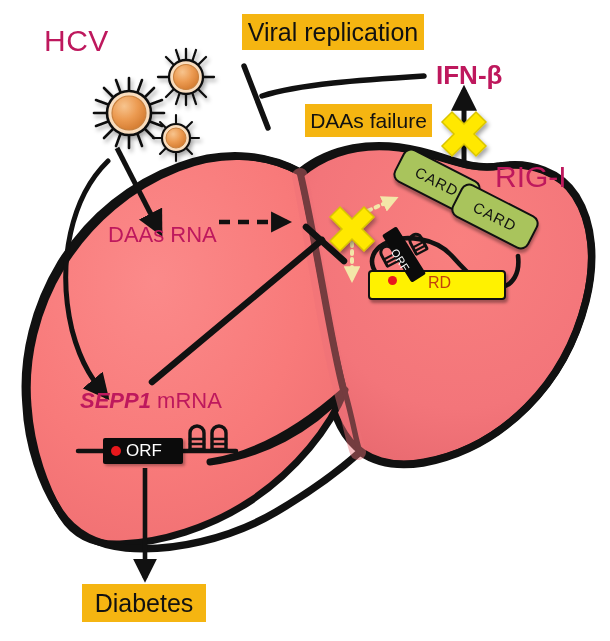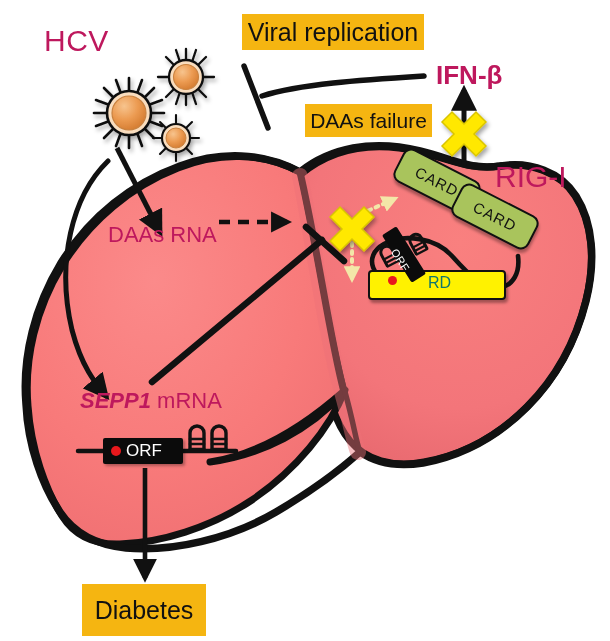--- a/index.html
+++ b/index.html
@@ -16,33 +16,33 @@
 
   #hcv-label{left:44px;top:24px;font-size:30px;letter-spacing:.5px;}
   #rigi-label{left:495px;top:160px;font-size:30px;}
   #ifnb-label{left:436px;top:60px;font-size:26px;font-weight:bold;}
   #viralrna-label{left:108px;top:222px;font-size:22px;}
   #sepp1-label{left:80px;top:388px;font-size:22px;}
   #sepp1-label .ital{font-style:italic;font-weight:bold;text-align:center;}
 
   #box-viral-replication{left:242px;top:14px;width:182px;height:36px;font-size:25px;}
   #box-daas-failure{left:273px;top:104px;width:127px;height:33px;font-size:21px;margin-left:32px;}
-  #box-diabetes{left:82px;top:584px;width:124px;height:52px;font-size:25px;}
+  #box-diabetes{left:82px;top:584px;width:124px;height:38px;font-size:25px;}
 
   .card-box{position:absolute;background:#A9C45C;border:2.5px solid #111;
             border-radius:9px;display:flex;align-items:center;justify-content:center;
             color:#111;font-size:15px;letter-spacing:1px;
             box-shadow:2px 3px 3px rgba(0,0,0,.32);}
   #card-1{left:394px;top:163px;width:82px;height:33px;transform:rotate(27deg);}
   #card-2{left:452px;top:198px;width:82px;height:33px;transform:rotate(27deg);}
 
   #rd-box{position:absolute;left:368px;top:270px;width:134px;height:26px;
           background:#FFF200;border:2.5px solid #111;border-radius:4px;
           box-shadow:2px 3px 3px rgba(0,0,0,.35);}
-  #rd-text{position:absolute;left:428px;top:274px;font-size:16px;color:#0f766e;}
+  #rd-text{position:absolute;left:428px;top:274px;font-size:16px;color:#c2410c;}
 
   #orf-rig{position:absolute;left:376px;top:246px;width:56px;height:17px;
            background:#0b0b0b;transform:rotate(58deg);border-radius:2px;}
   #orf-rig-text{position:absolute;left:388px;top:254px;font-size:11px;color:#fff;
                 transform:rotate(58deg);letter-spacing:.5px;}
   #orf-rig-dot{position:absolute;left:388px;top:276px;width:9px;height:9px;
                border-radius:50%;background:#E8181C;}
 
   #orf-box{position:absolute;left:103px;top:438px;width:80px;height:26px;
            background:#0b0b0b;border-radius:2px;display:flex;align-items:center;

